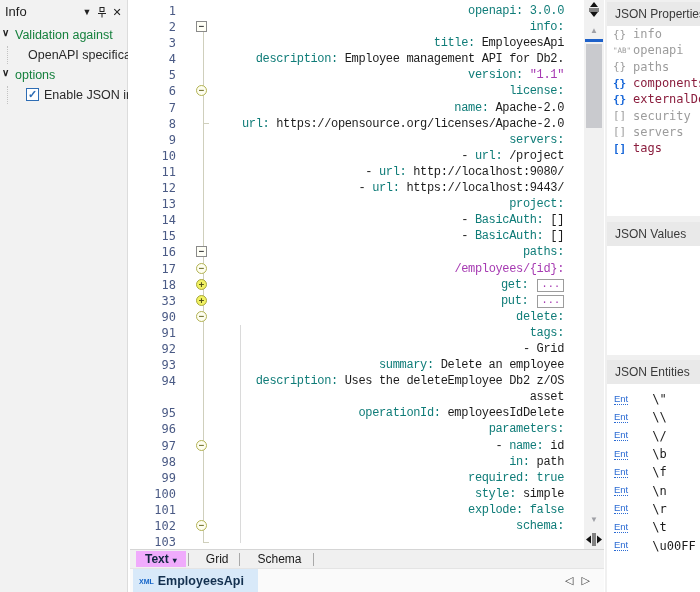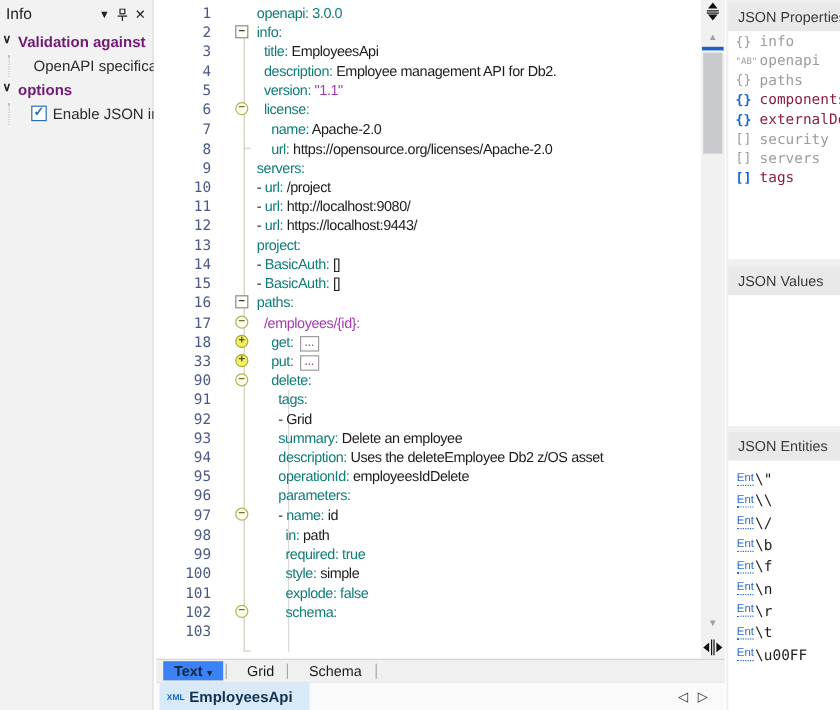--- a/index.html
+++ b/index.html
@@ -10,39 +10,39 @@
   .info-panel{position:absolute;left:0;top:0;width:128px;height:592px;background:#F2F2F2;
               border-right:1px solid #DCDCDC;box-sizing:border-box;}
   .panel-titlebar{position:relative;height:24px;}
   .panel-title{position:absolute;left:5px;top:4px;font-size:13px;color:#1E1E1E;}
   .tb-ic{position:absolute;top:6px;width:12px;height:12px;display:flex;align-items:center;
          justify-content:center;color:#222;font-size:9px;cursor:default;}
   .tb-drop{right:34px;} .tb-pin{right:19px;} .tb-close{right:4px;font-size:11px;}
   .tree{position:absolute;left:0;top:26px;width:128px;}
   .tree-row{position:relative;height:20px;overflow:hidden;white-space:nowrap;}
   .tree-chevron{position:absolute;left:2px;top:1px;font-size:10px;color:#222;font-weight:bold;}
-  .tree-group-label{position:absolute;left:15px;top:2px;font-size:12.5px;font-weight:bold;color:#701a75;}
+  .tree-group-label{position:absolute;left:15px;top:2px;font-size:12.5px;font-weight:normal;color:#15803d;}
   .tree-child-label{position:absolute;left:28px;top:2px;font-size:12.5px;color:#2A2A2A;}
   .tree-cb{position:absolute;left:26px;top:2px;width:13px;height:13px;box-sizing:border-box;
            border:1px solid #2E6DB4;background:#fff;color:#2E6DB4;font-size:11px;line-height:11px;
            font-weight:bold;text-align:center;}
   .tree-cb-label{position:absolute;left:44px;top:2px;font-size:12.5px;color:#2A2A2A;}
   .tree-guide{position:absolute;width:1px;border-left:1px dotted #C3C3C3;left:7px;}
 
   
   .editor{position:absolute;left:130px;top:0;width:454px;height:549px;background:#fff;
           overflow:hidden;padding-top:3px;box-sizing:border-box;}
   .guide{position:absolute;background:#CFCFBC;}
   .guide2{position:absolute;background:#DADADA;}
   .line-row{display:flex;position:relative;}
   .ln{flex:none;width:60px;padding-right:14px;box-sizing:border-box;text-align:right;
       font-family:"DejaVu Sans Mono",monospace;font-size:12px;line-height:16.1px;color:#4A5A85;}
   .fold{flex:none;width:24px;position:relative;}
-  .code{flex:1;font-family:Liberation Sans, sans-serif;font-size:12px;line-height:16.1px;
-        letter-spacing:-0.35px;white-space:pre-wrap;word-wrap:break-word;color:#1C1C1C;padding-right:20px;}
+  .code{flex:1;font-family:Liberation Mono, monospace;font-size:12px;line-height:16.1px;
+        letter-spacing:-0.35px;white-space:pre-wrap;word-wrap:break-word;color:#1C1C1C;padding-right:20px;text-align:right;}
   .seg-k{color:#0F7C78;} .seg-w{color:#0F7C78;} .seg-s{color:#A63AB2;} .seg-t{color:#1C1C1C;}
   .ebox{display:inline-block;border:1px solid #9C9C9C;background:#fff;color:#A63AB2;
         padding:0 3px 2px 3px;margin-left:2px;font-size:11px;line-height:9px;vertical-align:1px;}
   .fm{position:absolute;left:6px;top:2px;width:11px;height:11px;box-sizing:border-box;
       display:flex;align-items:center;justify-content:center;cursor:default;
       font-family:"DejaVu Sans Mono",monospace;font-size:9px;line-height:9px;font-weight:bold;z-index:2;}
   .fm-sq{border:1px solid #8A8A8A;background:#FFFFF6;color:#3A3A3A;}
   .fm-cm{border:1px solid #B3B354;background:#FEFEF0;border-radius:50%;color:#72722F;}
   .fm-cp{border:1px solid #A8A83E;background:#F2F262;border-radius:50%;color:#55551A;}
 
@@ -52,21 +52,21 @@
   .vs-arrow{position:absolute;left:0;width:20px;text-align:center;color:#9FA0A6;font-size:8px;}
   .vs-up{top:26px;} .vs-down{top:515px;}
   .vs-mark{position:absolute;left:1px;top:39px;width:18px;height:3px;background:#1E61C9;}
   .vs-thumb{position:absolute;left:2px;top:44px;width:16px;height:84px;background:#C9CACE;}
   .vs-resize{position:absolute;left:1px;top:531px;width:18px;height:17px;}
 
   
   .view-tabs{position:absolute;left:130px;top:549px;width:474px;height:19px;background:#F0F0F0;
              border-top:1px solid #D5D5D5;box-sizing:border-box;display:flex;align-items:center;}
   .vtab{font-size:12px;color:#1A1A1A;padding:1px 9px;margin-left:6px;cursor:default;white-space:nowrap;}
-  .vtab.active{background:#3b82f6;font-weight:bold;color:#10263F;}
+  .vtab.active{background:#f0abfc;font-weight:bold;color:#10263F;}
   .vtab-sep{width:1px;height:13px;background:#A9A9A9;margin:0 2px;}
   .vtab-caret{font-size:8px;margin-left:4px;}
 
   
   .file-bar{position:absolute;left:130px;top:568px;width:474px;height:24px;background:#FAFAFA;
             border-top:1px solid #E4E4E4;box-sizing:border-box;}
   .file-tab{position:absolute;left:3px;top:0;height:24px;background:#D8E9F9;display:flex;
             align-items:center;padding:0 14px 0 6px;cursor:default;}
   .xml-ic{color:#1464C8;font-size:7px;font-weight:bold;letter-spacing:0;margin-right:4px;}
   .file-tab-label{font-size:12.5px;font-weight:bold;color:#13304F;}
@@ -79,21 +79,21 @@
              box-sizing:border-box;white-space:nowrap;overflow:hidden;}
   .rp-body{background:#fff;overflow:hidden;}
   .pitem{height:16.3px;display:flex;align-items:center;padding-left:6px;white-space:nowrap;
          overflow:hidden;cursor:default;}
   .pitem-icon{flex:none;width:20px;font-family:"DejaVu Sans Mono",monospace;font-size:11px;font-weight:bold;}
   .pitem-icon.ab{font-size:7.5px;font-weight:bold;}
   .pitem-label{font-family:"DejaVu Sans Mono",monospace;font-size:12px;}
   .pitem.muted .pitem-icon,.pitem.muted .pitem-label{color:#9C9C9C;font-weight:normal;}
   .pitem.hl .pitem-icon{color:#1565D8;} .pitem.hl .pitem-label{color:#8B1E3E;}
   .eitem{height:18.3px;display:flex;align-items:center;padding-left:7px;white-space:nowrap;cursor:default;}
-  .ent-tag{flex:none;color:#2B6BD3;font-size:9.5px;border-bottom:1px dotted #2B6BD3;margin-right:1px;line-height:10px;}
+  .ent-tag{flex:none;color:#2B6BD3;font-size:9.5px;border-bottom:1px dotted #2B6BD3;margin-right:24px;line-height:10px;}
   .ent-text{font-family:"DejaVu Sans Mono",monospace;font-size:12px;color:#1C1C1C;}
 </style>
 </head>
 <body>
 
 <div class="app">
 
   <aside class="info-panel">
     <div class="panel-titlebar">
       <span class="panel-title">Info</span>

